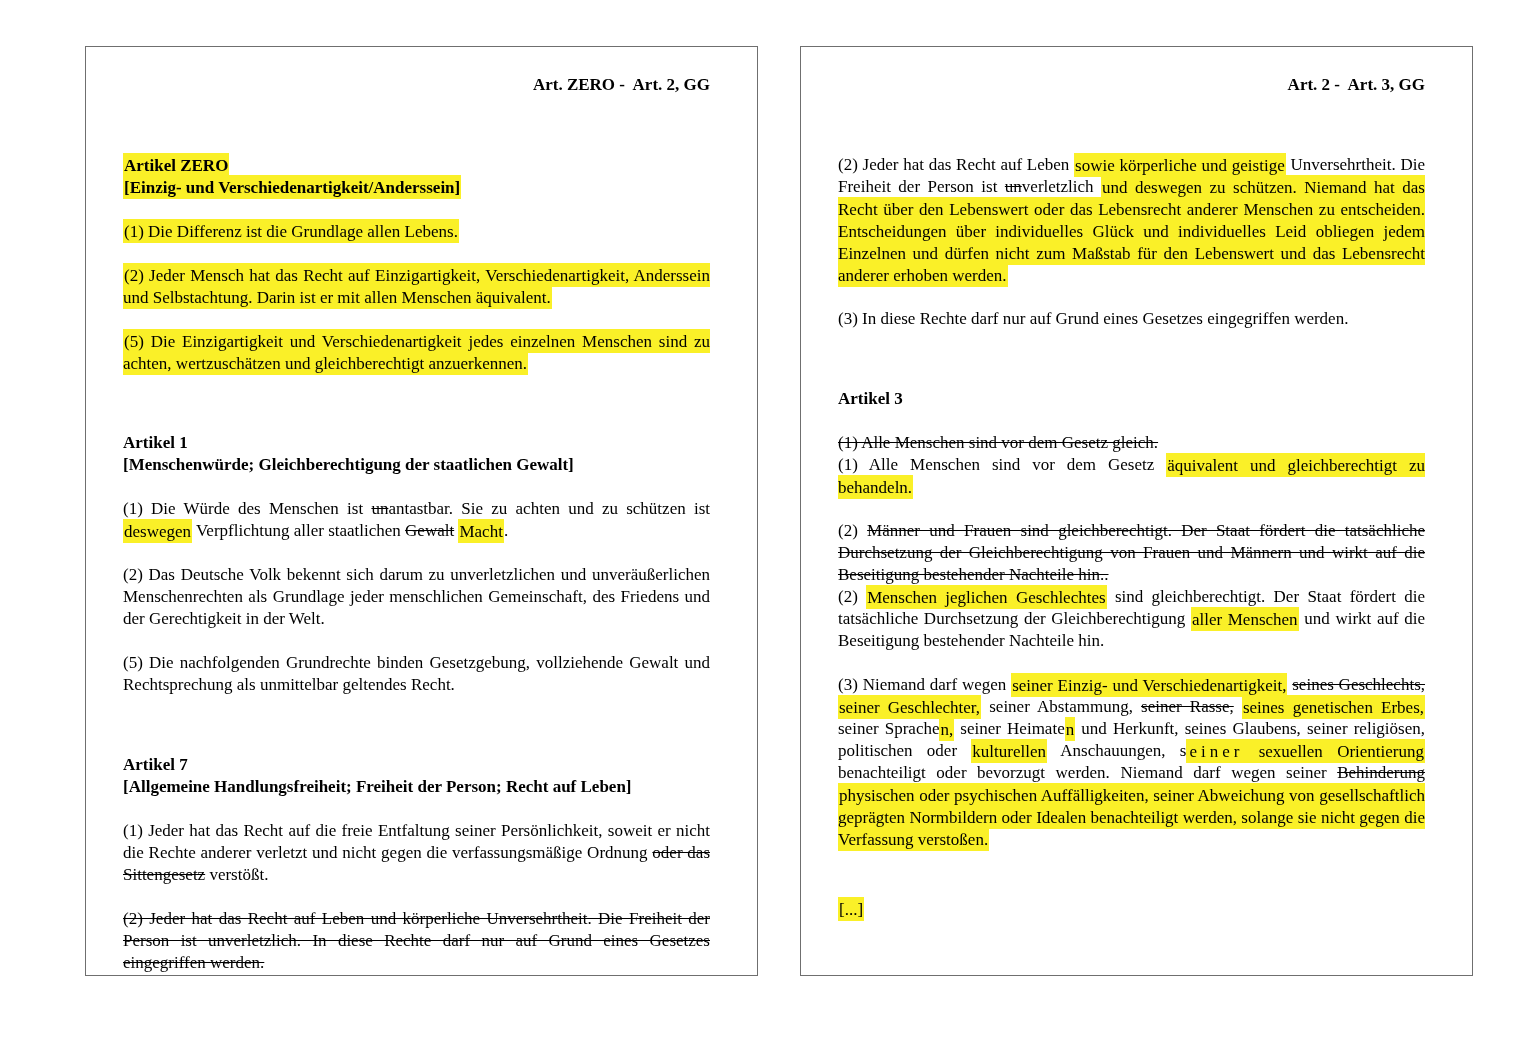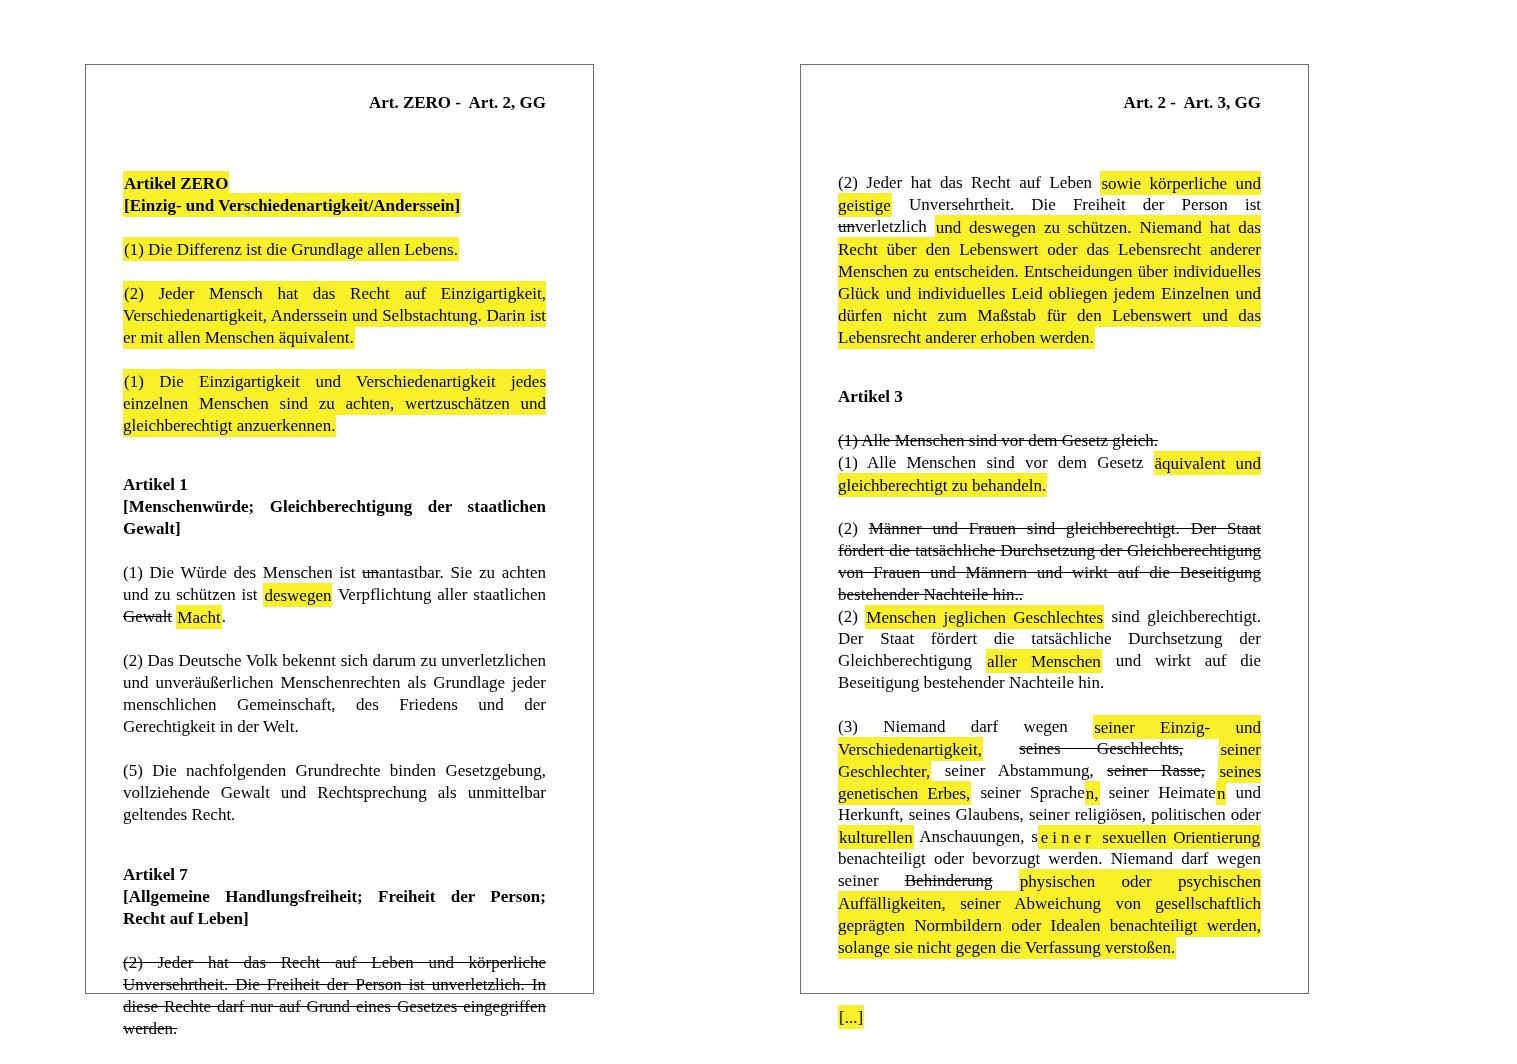--- a/index.html
+++ b/index.html
@@ -6,22 +6,22 @@
   body{
     width:1517px;height:1064px;
     background:#ffffff;
     position:relative;
     font-family:"Liberation Serif", serif;
     color:#000;
     overflow:hidden;
   }
   .page{
     position:absolute;
-    top:64px;
-    width:509px;height:930px;
+    top:46px;
+    width:673px;height:930px;
     box-sizing:border-box;
     background:var(--page-bg,#fff);
     border:1px solid var(--page-border,#6f6f6f);
     padding:27px 47px 0 37px;
   }
   #page-left{left:85px;}
   #page-right{left:800px;}
   .page-header{
     font-weight:bold;
     font-size:17px;
@@ -31,52 +31,54 @@
     white-space:pre;
   }
   .page-content .block{
     font-size:17px;
     line-height:22px;
     text-align:justify;
     margin:22px 0 0 0;
   }
   .page-content .block:first-child{margin-top:8px;}
   .block.heading{font-weight:bold;}
-  .block.gap-article{margin-top:38px;}
+  .block.gap-article{margin-top:58px;}
   .block.gap-large{margin-top:48px;}
   .run.hl{background:var(--hl,#faf028);padding:2.5px 1px;}
   .run.st{text-decoration:line-through;}
   .run.hlsp{
     background:var(--hl,#faf028);
     padding:2.5px 0 2.5px 3px;
     letter-spacing:4px;
   }
 </style>
 </head>
 <body>
 
 <div class="page" id="page-left">
   <div class="page-header">Art. ZERO -&nbsp; Art. 2, GG</div>
   <div class="page-content">
       <div class="block heading"><span class="run hl">Artikel ZERO</span><br><span class="run hl">[Einzig- und Verschiedenartigkeit/Anderssein]</span></div>
       <div class="block para"><span class="run hl">(1) Die Differenz ist die Grundlage allen Lebens.</span></div>
       <div class="block para"><span class="run hl">(2) Jeder Mensch hat das Recht auf Einzigartigkeit, Verschiedenartigkeit, Anderssein und Selbstachtung. Darin ist er mit allen Menschen äquivalent.</span></div>
-      <div class="block para"><span class="run hl">(1) Die Einzigartigkeit und Verschiedenartigkeit jedes einzelnen Menschen sind zu achten, wertzuschätzen und gleichberechtigt anzuerkennen.</span></div>
+      <div class="block para"><span class="run hl">(5) Die Einzigartigkeit und Verschiedenartigkeit jedes einzelnen Menschen sind zu achten, wertzuschätzen und gleichberechtigt anzuerkennen.</span></div>
       <div class="block heading gap-article"><span class="run n">Artikel 1</span><br><span class="run n">[Menschenwürde; Gleichberechtigung der staatlichen Gewalt]</span></div>
       <div class="block para"><span class="run n">(1) Die Würde des Menschen ist </span><span class="run st">un</span><span class="run n">antastbar. Sie zu achten und zu schützen ist </span><span class="run hl">deswegen</span><span class="run n"> Verpflichtung aller staatlichen </span><span class="run st">Gewalt</span><span class="run n"> </span><span class="run hl">Macht</span><span class="run n">.</span></div>
       <div class="block para"><span class="run n">(2) Das Deutsche Volk bekennt sich darum zu unverletzlichen und unveräußerlichen Menschenrechten als Grundlage jeder menschlichen Gemeinschaft, des Friedens und der Gerechtigkeit in der Welt.</span></div>
       <div class="block para"><span class="run n">(5) Die nachfolgenden Grundrechte binden Gesetzgebung, vollziehende Gewalt und Rechtsprechung als unmittelbar geltendes Recht.</span></div>
       <div class="block heading gap-article"><span class="run n">Artikel 7</span><br><span class="run n">[Allgemeine Handlungsfreiheit; Freiheit der Person; Recht auf Leben]</span></div>
+      <div class="block para"><span class="run n">(1) Jeder hat das Recht auf die freie Entfaltung seiner Persönlichkeit, soweit er nicht die Rechte anderer verletzt und nicht gegen die verfassungsmäßige Ordnung </span><span class="run st">oder das Sittengesetz</span><span class="run n"> verstößt.</span></div>
       <div class="block para"><span class="run st">(2) Jeder hat das Recht auf Leben und körperliche Unversehrtheit. Die Freiheit der Person ist unverletzlich. In diese Rechte darf nur auf Grund eines Gesetzes eingegriffen werden.</span></div>
     </div>
 </div>
 
 <div class="page" id="page-right">
   <div class="page-header">Art. 2 -&nbsp; Art. 3, GG</div>
   <div class="page-content">
       <div class="block para"><span class="run n">(2) Jeder hat das Recht auf Leben </span><span class="run hl">sowie körperliche und geistige</span><span class="run n"> Unversehrtheit. Die Freiheit der Person ist </span><span class="run st">un</span><span class="run n">verletzlich </span><span class="run hl">und deswegen zu schützen. Niemand hat das Recht über den Lebenswert oder das Lebensrecht anderer Menschen zu entscheiden. Entscheidungen über individuelles Glück und individuelles Leid obliegen jedem Einzelnen und dürfen nicht zum Maßstab für den Lebenswert und das Lebensrecht anderer erhoben werden.</span></div>
+      <div class="block para"><span class="run n">(3) In diese Rechte darf nur auf Grund eines Gesetzes eingegriffen werden.</span></div>
       <div class="block heading gap-article"><span class="run n">Artikel 3</span><br></div>
       <div class="block para"><span class="run st">(1) Alle Menschen sind vor dem Gesetz gleich.</span><br><span class="run n">(1) Alle Menschen sind vor dem Gesetz </span><span class="run hl">äquivalent und gleichberechtigt zu behandeln.</span></div>
       <div class="block para"><span class="run n">(2) </span><span class="run st">Männer und Frauen sind gleichberechtigt. Der Staat fördert die tatsächliche Durchsetzung der Gleichberechtigung von Frauen und Männern und wirkt auf die Beseitigung bestehender Nachteile hin..</span><br><span class="run n">(2) </span><span class="run hl">Menschen jeglichen Geschlechtes</span><span class="run n"> sind gleichberechtigt. Der Staat fördert die tatsächliche Durchsetzung der Gleichberechtigung </span><span class="run hl">aller Menschen</span><span class="run n"> und wirkt auf die Beseitigung bestehender Nachteile hin.</span></div>
       <div class="block para"><span class="run n">(3) Niemand darf wegen </span><span class="run hl">seiner Einzig- und Verschiedenartigkeit,</span><span class="run n"> </span><span class="run st">seines Geschlechts,</span><span class="run n"> </span><span class="run hl">seiner Geschlechter,</span><span class="run n"> seiner Abstammung, </span><span class="run st">seiner Rasse,</span><span class="run n"> </span><span class="run hl">seines genetischen Erbes,</span><span class="run n"> seiner Sprache</span><span class="run hl">n,</span><span class="run n"> seiner Heimate</span><span class="run hl">n</span><span class="run n"> und Herkunft, seines Glaubens, seiner religiösen, politischen oder </span><span class="run hl">kulturellen</span><span class="run n"> Anschauungen, s</span><span class="run hlsp">einer</span><span class="run hl"> sexuellen Orientierung</span><span class="run n"> benachteiligt oder bevorzugt werden. Niemand darf wegen seiner </span><span class="run st">Behinderung</span><span class="run n"> </span><span class="run hl">physischen oder psychischen Auffälligkeiten, seiner Abweichung von gesellschaftlich geprägten Normbildern oder Idealen benachteiligt werden, solange sie nicht gegen die Verfassung verstoßen.</span></div>
       <div class="block para gap-large"><span class="run hl">[...]</span></div>
     </div>
 </div>
 
 </body></html>

